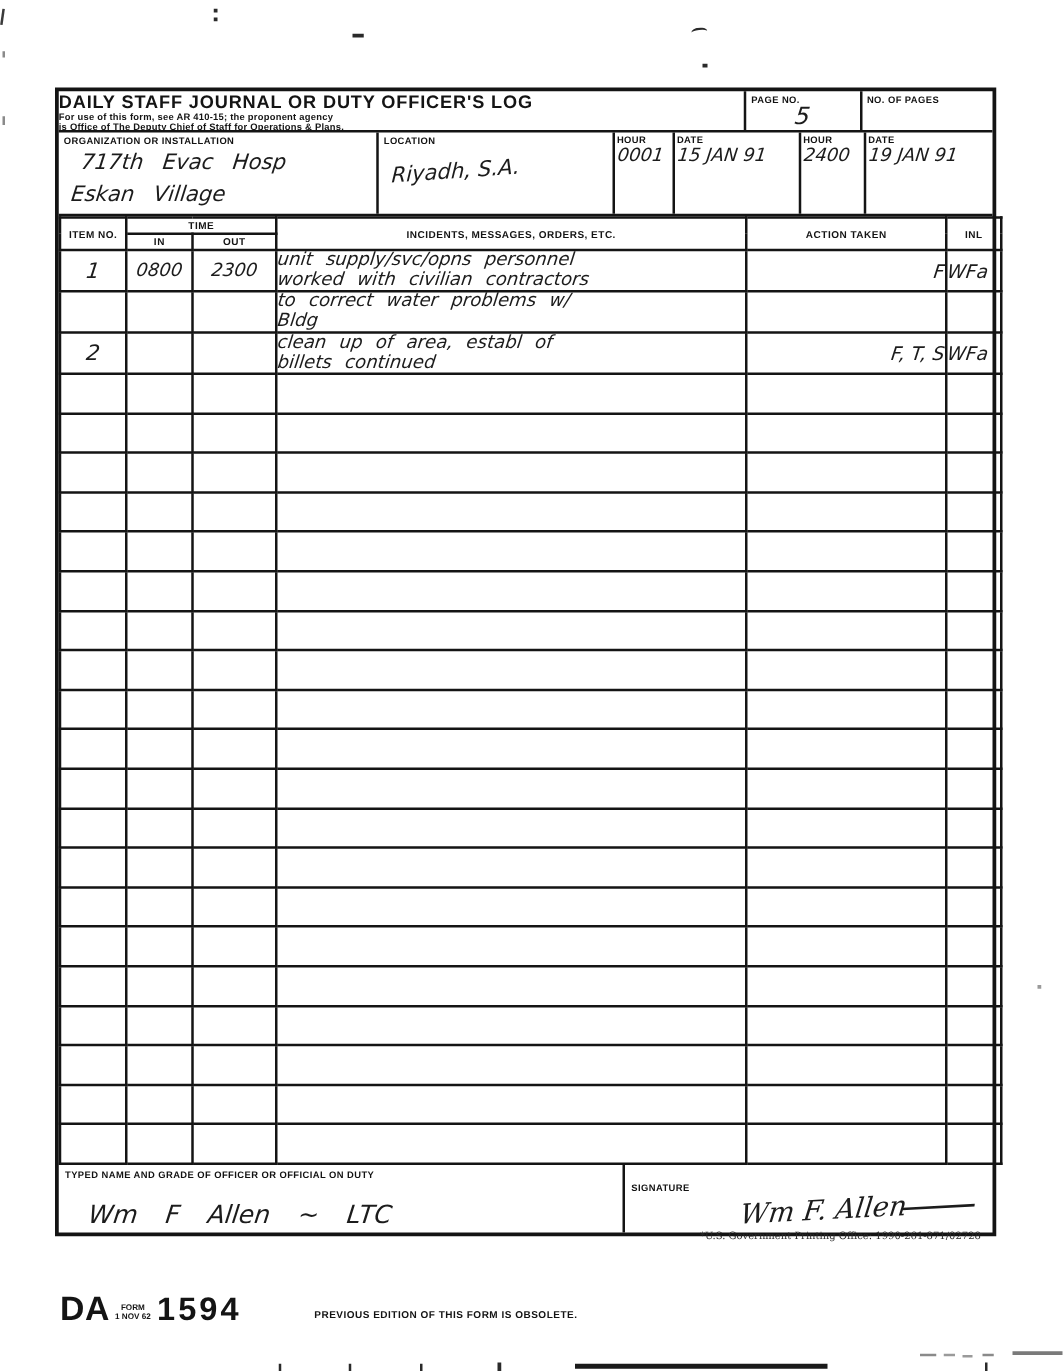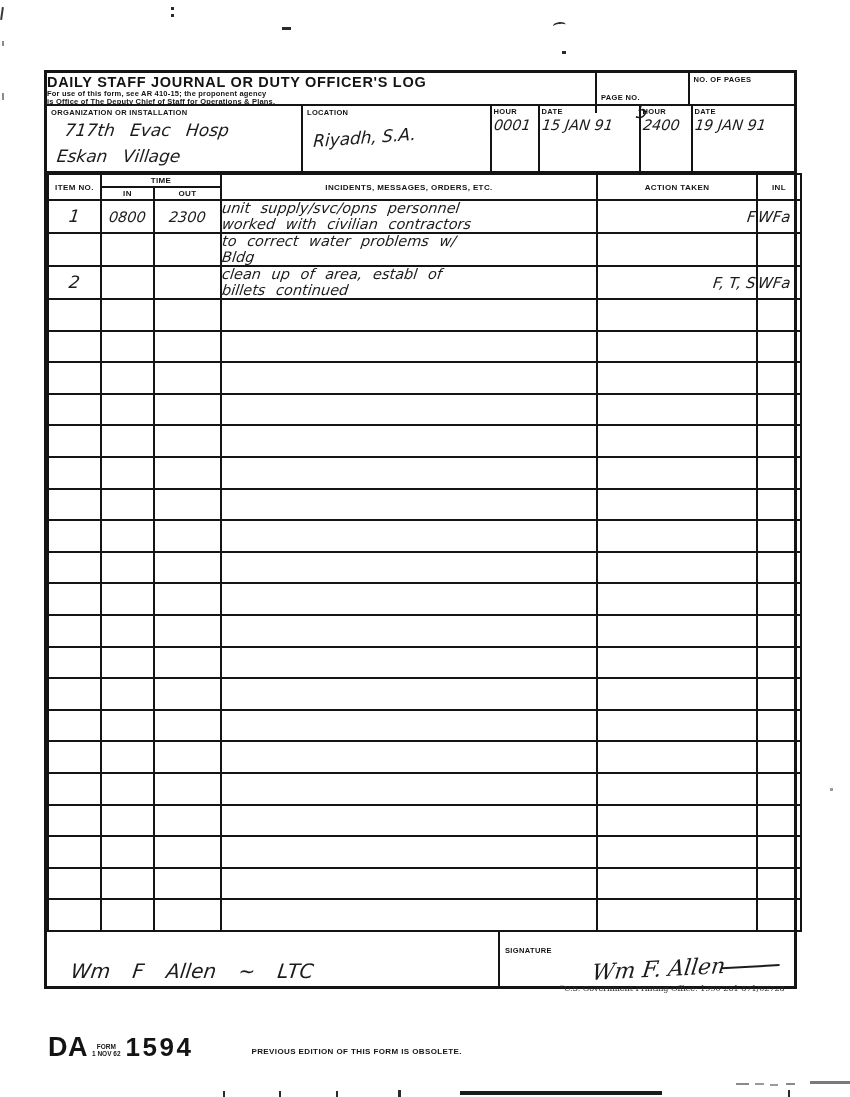--- a/index.html
+++ b/index.html
@@ -15,21 +15,21 @@
 
   
   .hand{font-family:"DejaVu Sans",sans-serif;font-style:italic;color:#1c1c1c;display:inline-block;transform:skewX(-7deg);}
   .hand-block{font-family:"DejaVu Sans",sans-serif;font-style:italic;color:#1c1c1c;transform:skewX(-7deg);}
 
   
   .r-title{height:33px;border-bottom:2px solid #141414;}
   .c-title{width:551px;text-align:left;padding-top:2px;}
   .form-title{font-size:14.5px;font-weight:bold;letter-spacing:0.7px;line-height:15px;}
   .form-sub{font-size:7.5px;font-weight:bold;line-height:7.5px;letter-spacing:0.2px;}
-  .c-pageno{width:93px;padding:20px 4px;}
+  .c-pageno{width:93px;padding:2px 4px;}
   .c-pages{width:107px;padding:2px 4px;}
   .pageno-val{font-size:19px;text-align:center;margin-top:-2px;letter-spacing:1px;}
 
   
   .r-info{height:67px;border-bottom:2px solid #141414;}
   .c-org{width:256px;padding:2px 4px;}
   .org-l1{font-size:17px;margin:3px 0 0 14px;word-spacing:10px;}
   .org-l2{font-size:17px;margin:6px 0 0 6px;word-spacing:10px;}
   .c-loc{width:190px;padding:2px 4px;}
   .loc-val{font-size:17px;margin:8px 0 0 6px;transform:rotate(-4deg) skewX(-7deg);}
@@ -427,20 +427,21 @@
         <div class="hand-block jline"></div>
       </td>
       <td class="d-act"><span class="hand"></span></td>
       <td class="d-inl"><span class="hand"></span></td>
     </tr>
       </tbody>
   </table>
 
   <div class="row r-sign">
     <div class="cell c-typed">
+      <span class="lbl">TYPED NAME AND GRADE OF OFFICER OR OFFICIAL ON DUTY</span>
       <div class="hand-block typed-val">Wm F Allen ~ LTC</div>
     </div>
     <div class="cell c-sig bl">
       <span class="lbl">SIGNATURE</span>
       <div class="sig-val"><span>Wm F. Allen</span><span class="sig-tail"></span></div>
     </div>
   </div>
 </div>
 
 <div class="da-line">

